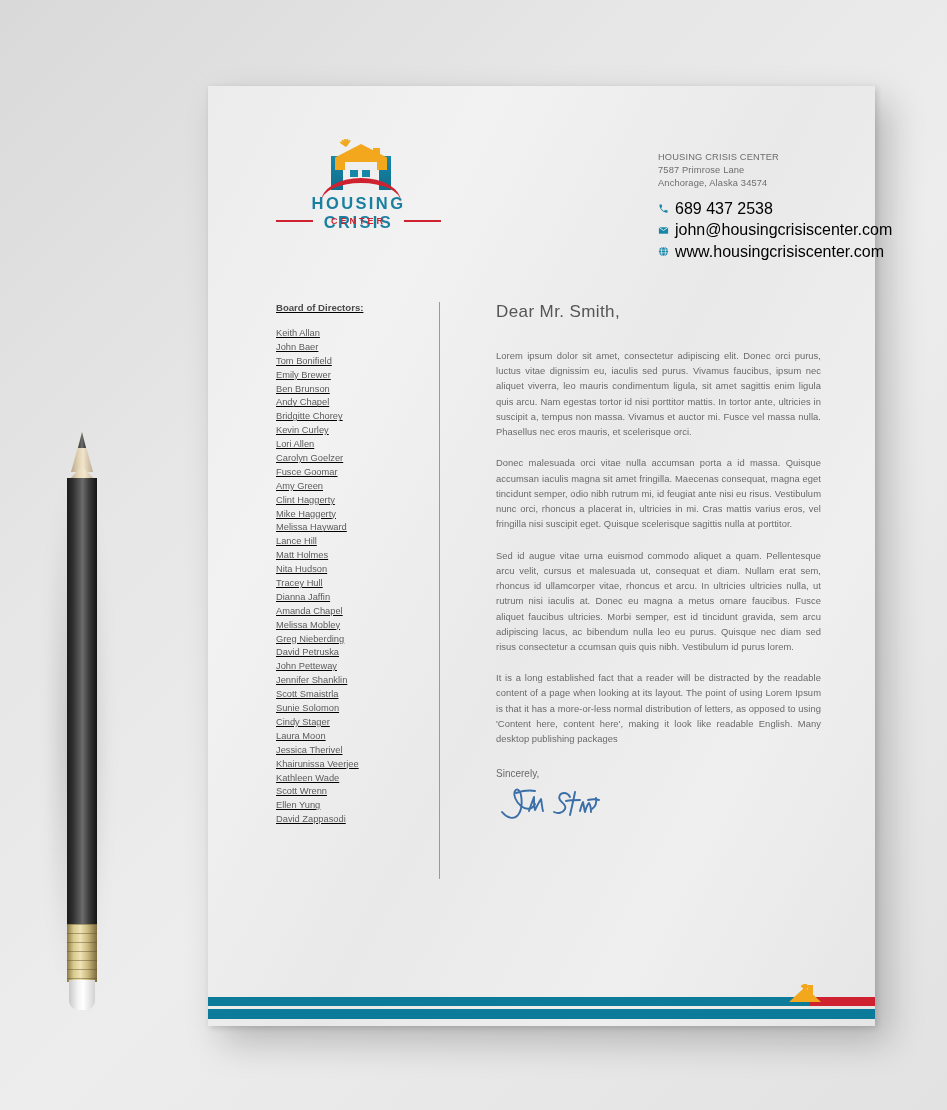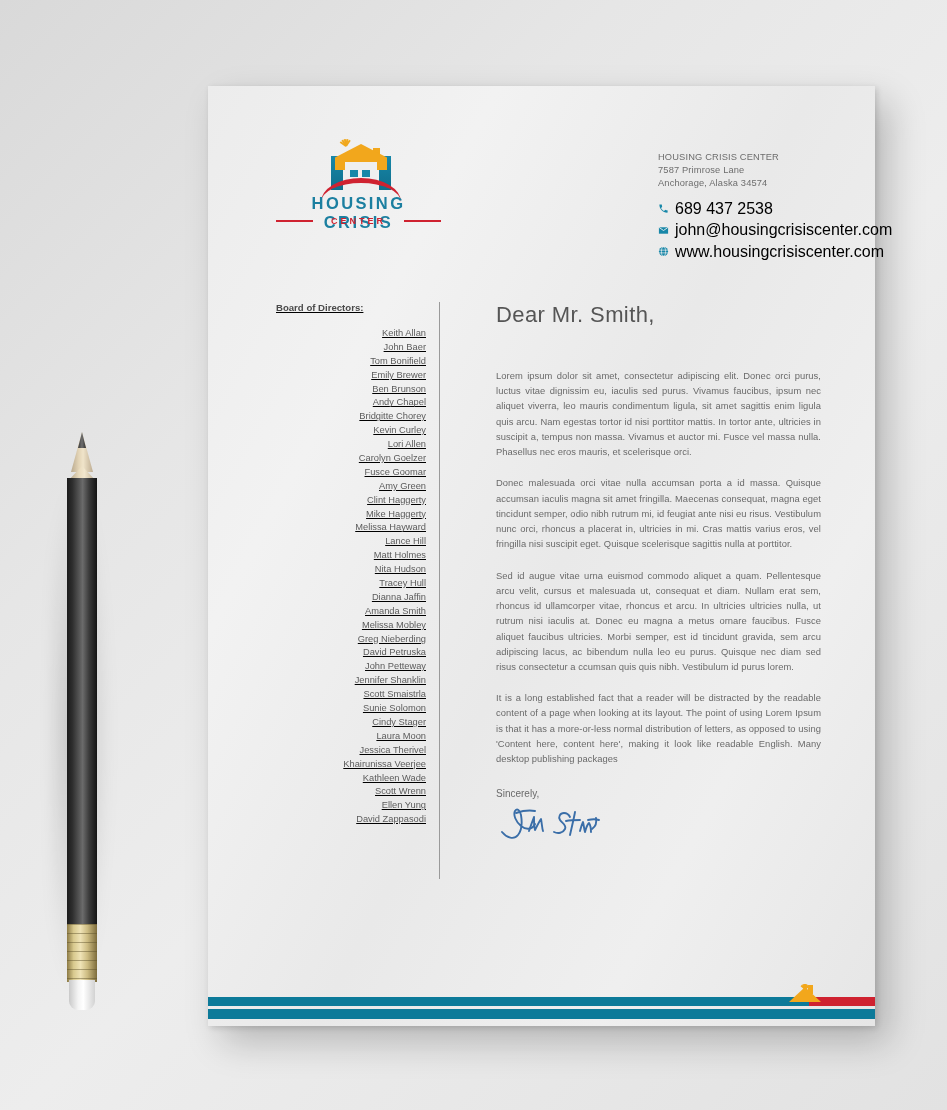--- a/index.html
+++ b/index.html
@@ -122,25 +122,25 @@
   
   #columns { position:absolute; left:0; top:216px; width:100%; }
   #divider { position:absolute; left:231px; top:0; width:1px; height:577px; background:#9a9a9a; }
 
   #board { position:absolute; left:68px; top:0; width:150px;text-decoration:underline; }
   .board-title { font-size:9.6px; font-weight:700; color:#4a4a4a; margin-bottom:14px; }
   .officer { font-size:9.3px; color:#4a4a4a; line-height:1.52; }
   .officer b { font-weight:700; }
   .officer span { font-weight:400; }
   .members { margin-top:14px; }
-  .member { font-size:9.3px; color:#5b5b5b; line-height:1.495;text-align:right; }
+  .member { font-size:9.3px; color:#5b5b5b; line-height:1.495; }
 
   #letter { position:absolute; left:288px; top:0; width:325px; }
   .salutation {
-    font-size:22px; color:#555; letter-spacing:.4px; margin-bottom:40px; font-weight:400;
+    font-size:17px; color:#555; letter-spacing:.4px; margin-bottom:26px; font-weight:400;
   }
   .para {
     font-size:9.4px; line-height:1.62; color:#6a6a6a;
     text-align:justify; margin-bottom:16px; letter-spacing:.05px;
   }
   .closing { font-size:10px; color:#6a6a6a; margin-top:22px; }
   .sig { margin-top:2px; }
   .sig svg { display:block; }
 
   
@@ -259,21 +259,21 @@
           <div class="member">Fusce Goomar</div>
           <div class="member">Amy Green</div>
           <div class="member">Clint Haggerty</div>
           <div class="member">Mike Haggerty</div>
           <div class="member">Melissa Hayward</div>
           <div class="member">Lance Hill</div>
           <div class="member">Matt Holmes</div>
           <div class="member">Nita Hudson</div>
           <div class="member">Tracey Hull</div>
           <div class="member">Dianna Jaffin</div>
-          <div class="member">Amanda Smith</div>
+          <div class="member">Amanda Chapel</div>
           <div class="member">Melissa Mobley</div>
           <div class="member">Greg Nieberding</div>
           <div class="member">David Petruska</div>
           <div class="member">John Petteway</div>
           <div class="member">Jennifer Shanklin</div>
           <div class="member">Scott Smaistrla</div>
           <div class="member">Sunie Solomon</div>
           <div class="member">Cindy Stager</div>
           <div class="member">Laura Moon</div>
           <div class="member">Jessica Therivel</div>

